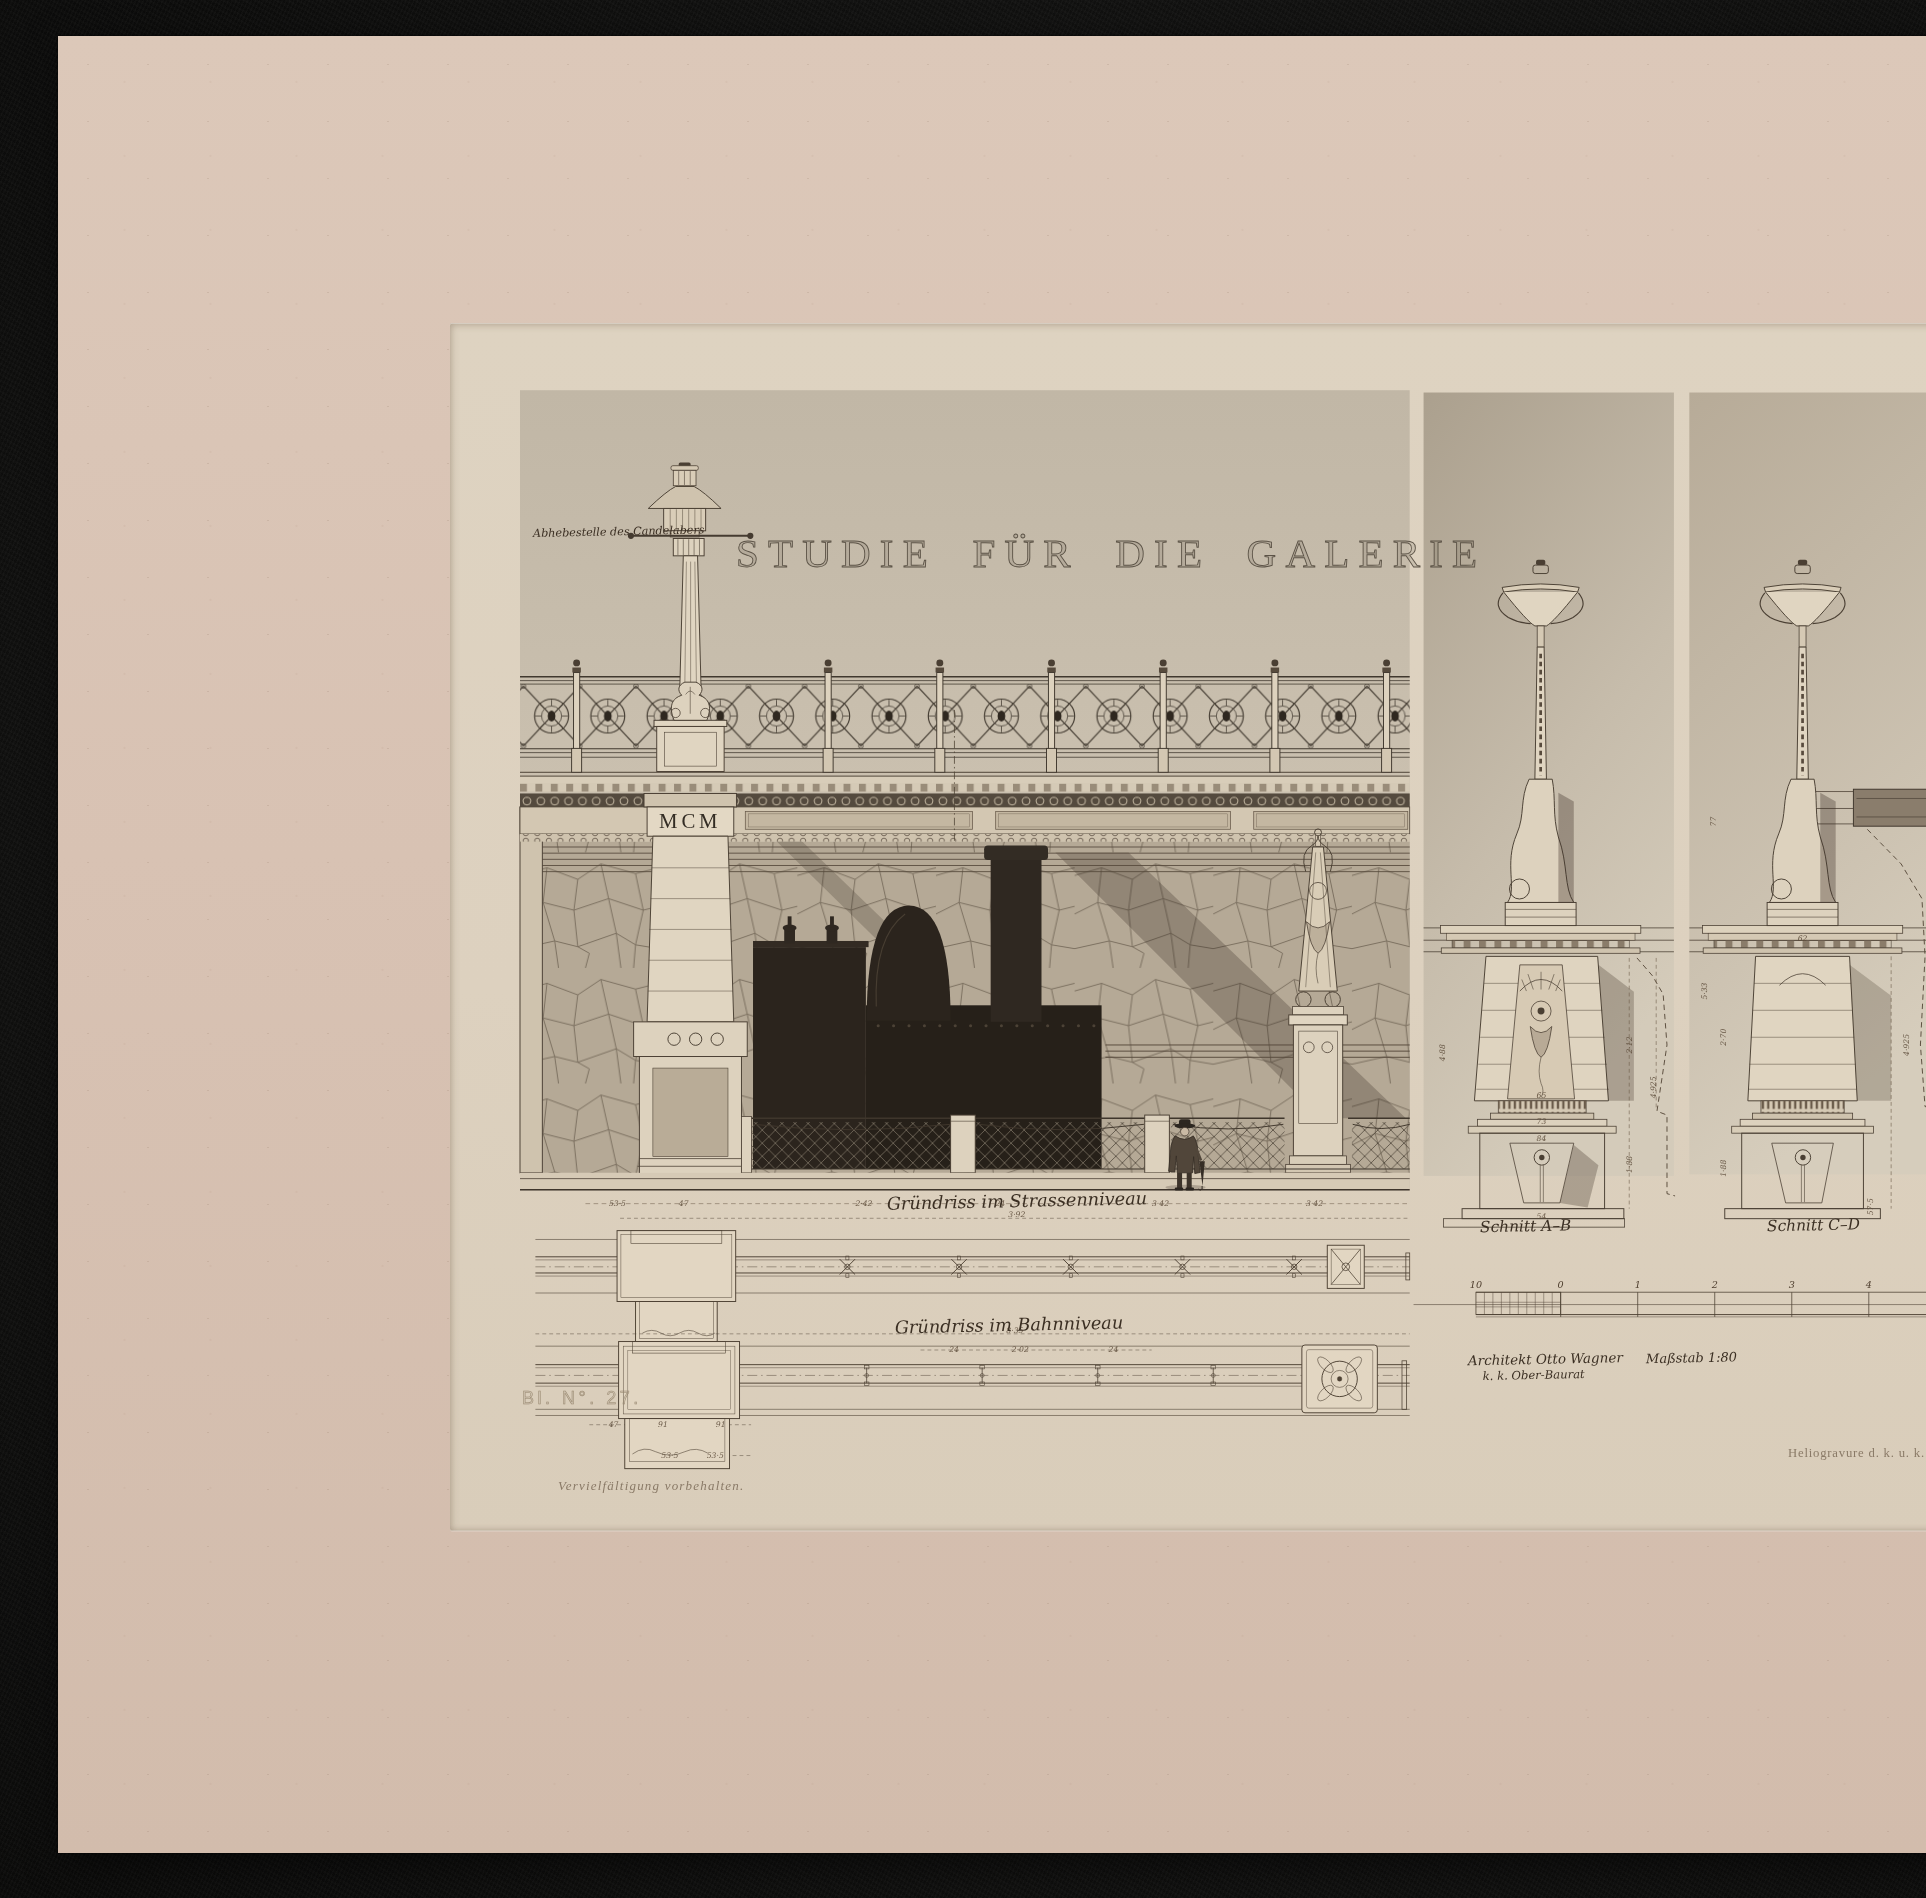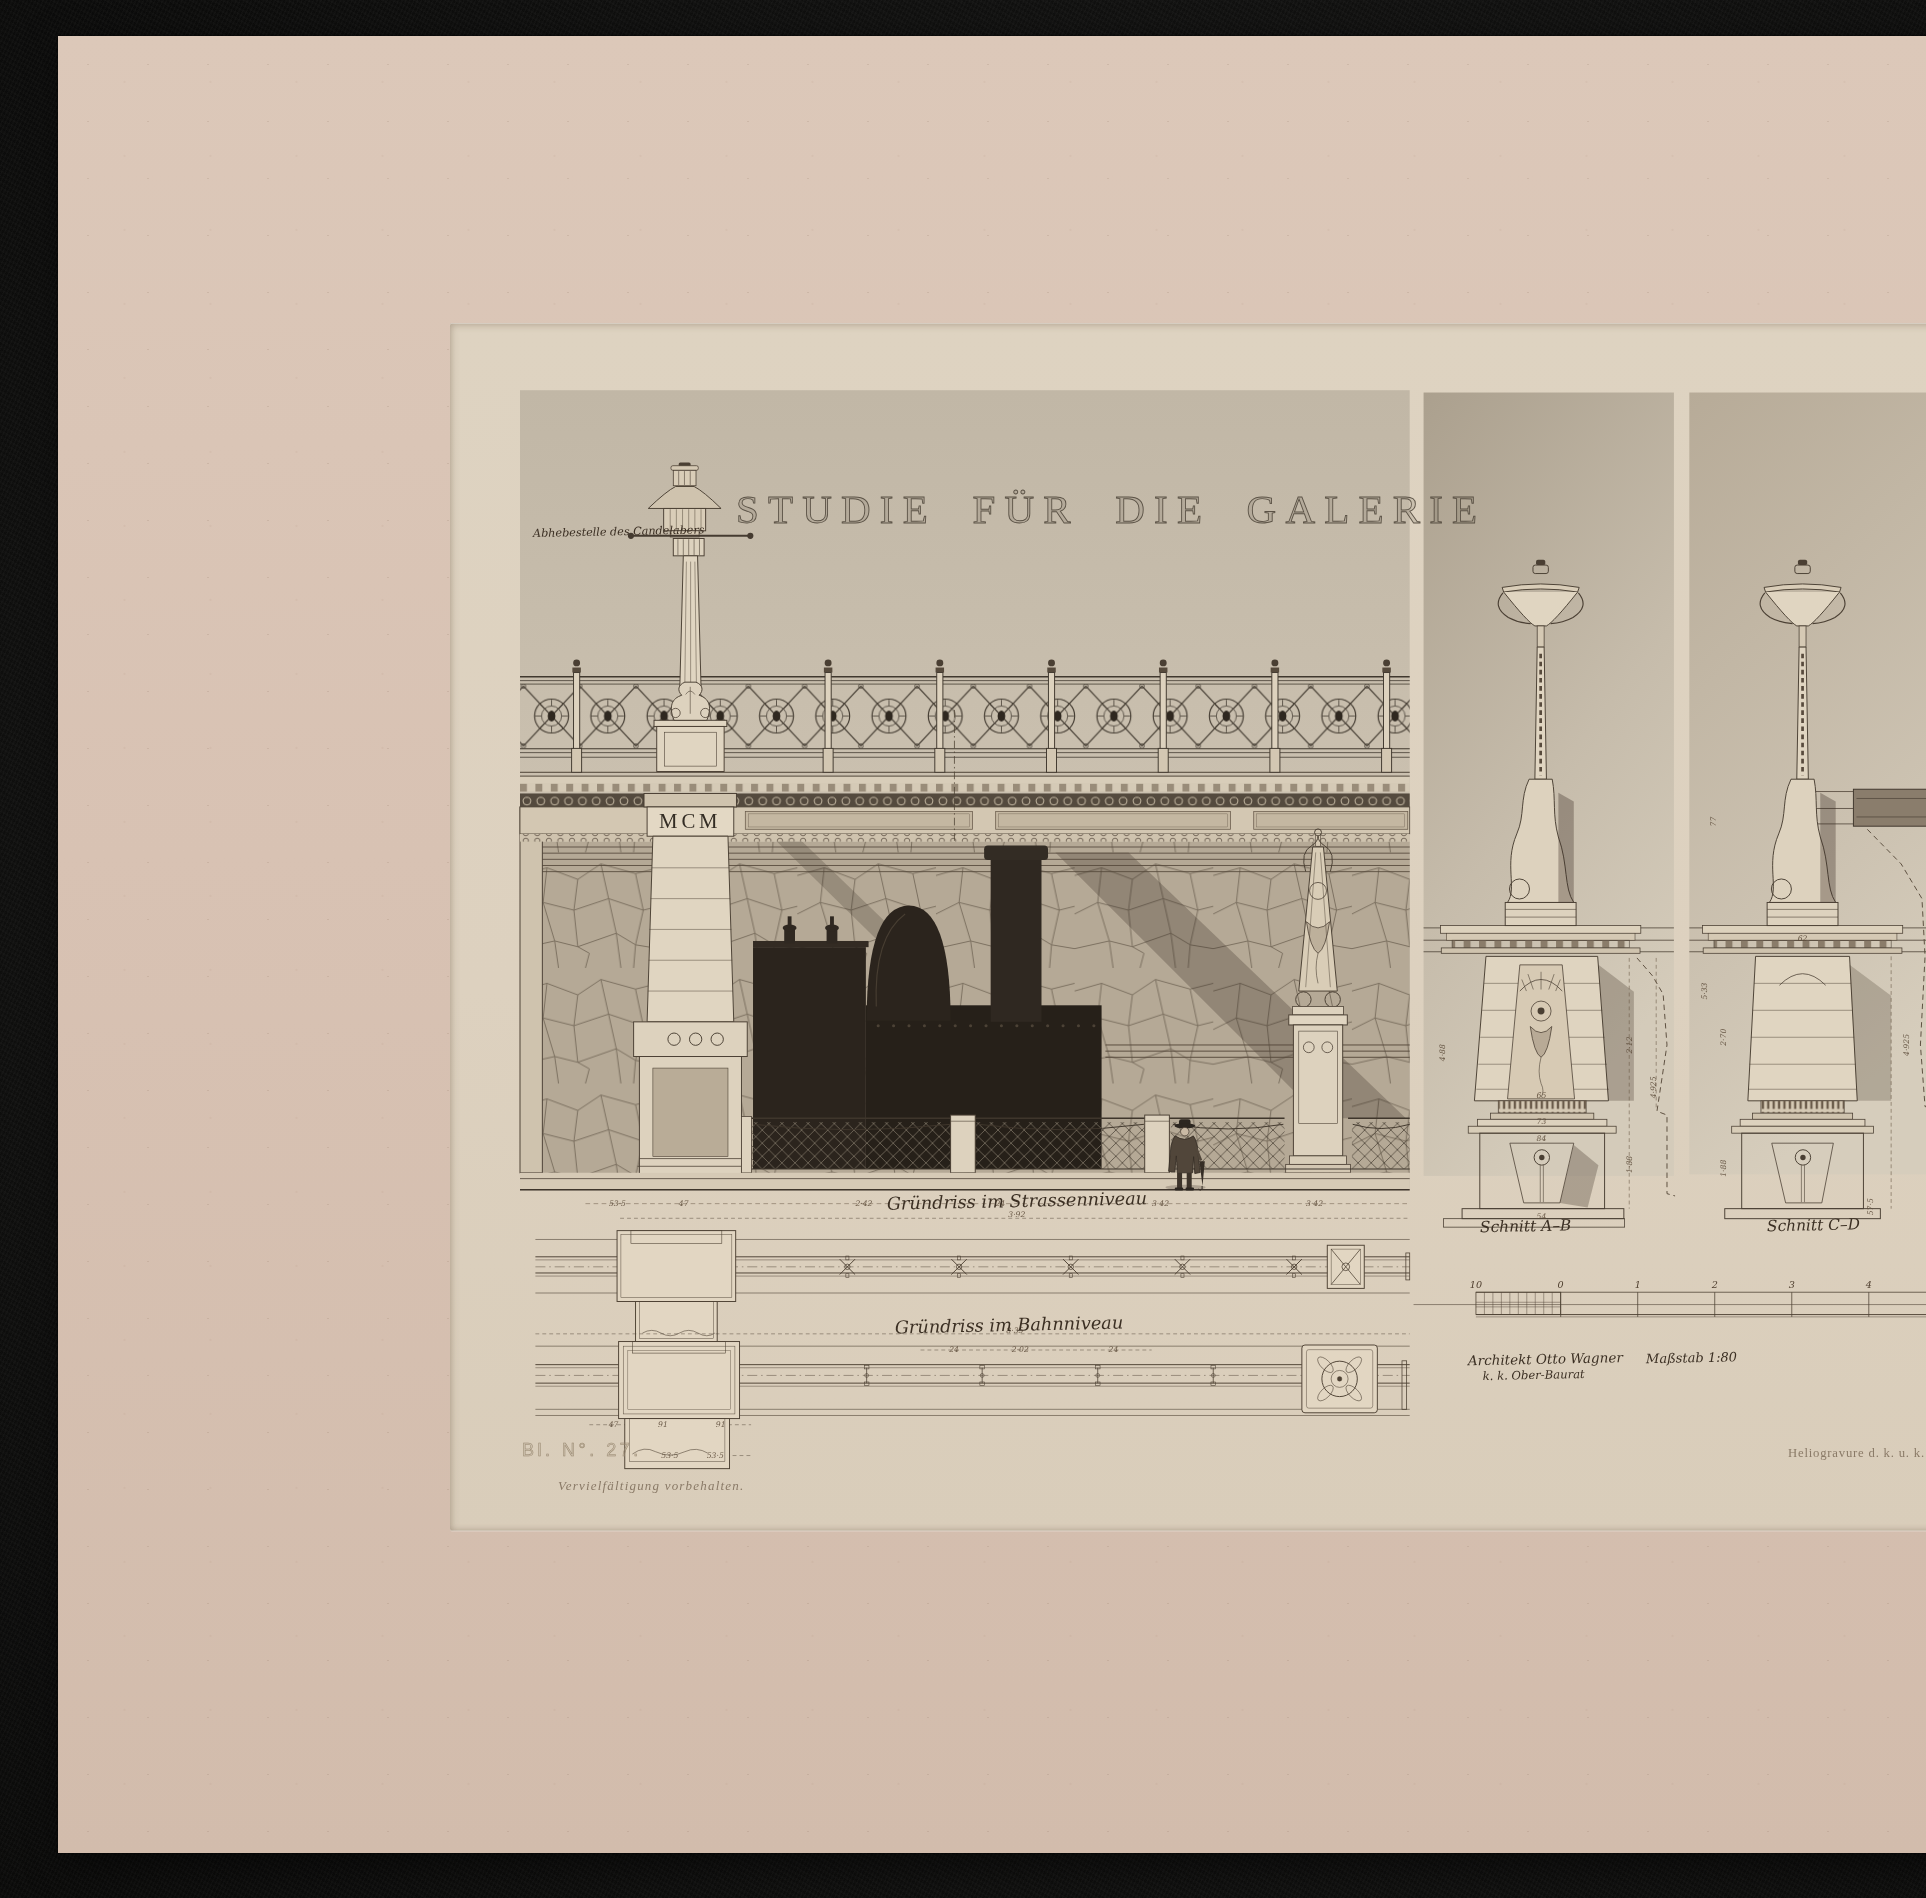--- a/index.html
+++ b/index.html
@@ -19,34 +19,34 @@
   .plate{position:absolute;left:392px;top:287px;width:1575px;height:1208px;border-radius:1.9px;
     background:linear-gradient(180deg,#ded3c1 0%,#ddd1bf 55%,#d9cdba 100%);
     box-shadow:
       inset 0 0.8px 0 rgba(255,255,255,0.45), inset 0 -0.8px 0 rgba(255,255,255,0.30),
       inset 1.5px 2.3px 7px rgba(112,92,72,0.34), inset -1.5px -2.3px 5.4px rgba(120,100,80,0.20),
       0 0.4px 0 rgba(255,255,255,0.35);}
   .image-area{position:absolute;left:70px;top:67px;width:1432px;height:1075px;overflow:visible;}
   .image-area svg{position:absolute;left:0;top:0;overflow:visible;}
   .ovl{position:absolute;z-index:5;}
   .title{font-family:"Liberation Serif",serif;text-align:left;color:rgba(88,78,66,0.14);
-    -webkit-text-stroke:0.9px rgba(84,75,63,0.92);white-space:nowrap;}
+    -webkit-text-stroke:0.9px rgba(84,75,63,0.92);white-space:nowrap;margin-top:44px;}
   .t1{left:216px;top:95px;width:678px;font-size:41px;letter-spacing:9.2px;word-spacing:16px;}
   .t2{left:216px;top:169px;width:678px;font-size:41px;letter-spacing:8px;word-spacing:11.6px;}
   .script{font-family:"DejaVu Serif",serif;font-style:italic;color:#3b2f23;transform:rotate(-1.2deg);white-space:nowrap;}
   .cap-street{left:339px;top:801px;width:316px;text-align:center;font-size:17.7px;}
   .cap-rail{left:331px;top:925px;width:316px;text-align:center;font-size:17.7px;}
   .cap-ab{left:960px;top:827px;width:116px;font-size:15.4px;}
   .cap-cd{left:1247px;top:826px;width:116px;font-size:15.4px;}
   .cap-cand{left:13px;top:136px;width:99px;text-align:right;font-size:11.2px;}
   .cap-mass{left:1126px;top:960px;width:116px;font-size:13px;}
   .sig{left:948px;top:961px;width:131px;text-align:center;font-size:13.5px;line-height:1.25;}
   .sig .sub{font-size:11.6px;}
   .letterpress{font-family:"Liberation Serif",serif;color:#8a7a67;white-space:nowrap;}
-  .bl{left:72px;top:1117px;font-size:18px;letter-spacing:3.5px;font-family:"Liberation Sans",sans-serif;
+  .bl{left:72px;top:1065px;font-size:18px;letter-spacing:3.5px;font-family:"Liberation Sans",sans-serif;
       color:rgba(154,138,119,0.2);-webkit-text-stroke:0.5px #97876f;}
   .copy{left:108px;top:1155px;font-size:13px;letter-spacing:1.2px;font-style:italic;}
   .helio{left:1338px;top:1123px;font-size:12.7px;letter-spacing:0.8px;}
   .dim{font:italic 20px "DejaVu Serif",serif;fill:#5b4a38;text-anchor:middle;opacity:0.88;}
   .dimbig{font:italic 25px "DejaVu Serif",serif;fill:#4e3e2e;text-anchor:middle;}
   .mcm{font:54px "Liberation Serif",serif;letter-spacing:10px;fill:#332c24;text-anchor:middle;}
 </style>
 </head>
 <body>
 

